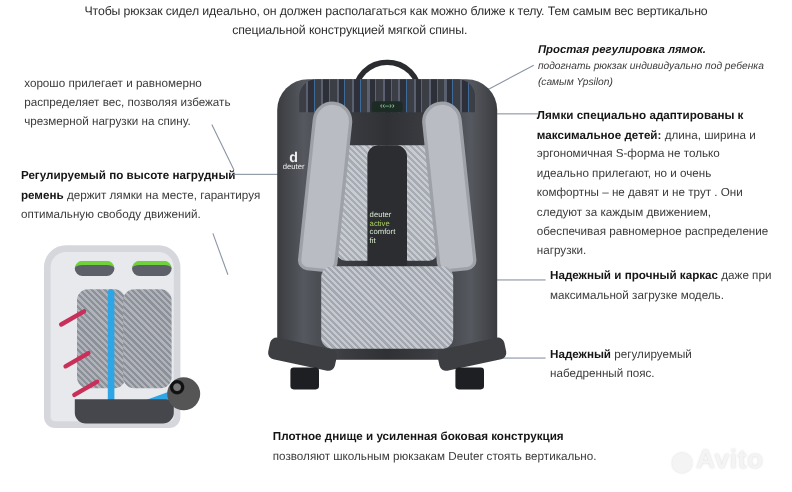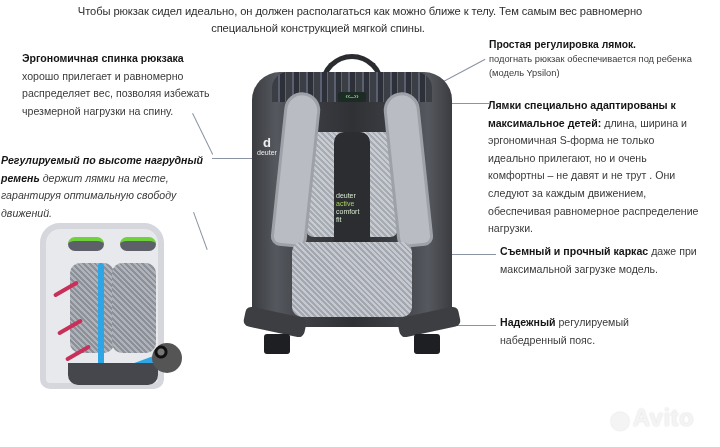--- a/index.html
+++ b/index.html
@@ -5,21 +5,21 @@
     * { margin: 0; padding: 0; box-sizing: border-box; }
     html, body { width: 720px; height: 447px; background: #fff; overflow: hidden; }
     body { position: relative; font-family: "Liberation Sans", "DejaVu Sans", sans-serif; color: #333; }
     .intro {
       position: absolute; left: 0; top: 3px; width: 720px; text-align: center;
       font-size: 11.2px; line-height: 16.5px; color: #2e2e2e; letter-spacing: -0.1px;
     }
     .intro .l3 { display: block; padding-right: 84px; }
     .annot { position: absolute; font-size: 10.6px; line-height: 17.6px; color: #3a3a3a; }
     .annot b { color: #151515; font-weight: bold; }
-    .annot.small { font-size: 9.3px; line-height: 14px; }
+    .annot.small { font-size: 9.3px; line-height: 14px; font-style: italic; }
     .annot.small b { font-size: 10.3px; }
     .line { position: absolute; background: #8a94a4; height: 1px; transform-origin: 0 0; }
 
     
     .pack { position: absolute; left: 252px; top: 62px; width: 200px; height: 300px; }
     .pack .body-shell {
       position: absolute; left: 0; top: 10px; width: 200px; height: 255px;
       background: linear-gradient(90deg,#3a3c40 0%,#55585e 12%,#3b3d42 30%,#2f3135 50%,#3b3d42 70%,#55585e 88%,#3a3c40 100%);
       border-radius: 28px 28px 18px 18px;
     }
@@ -107,56 +107,57 @@
     .watermark {
       position: absolute; left: 610px; top: 404px; font-size: 24px; font-weight: bold; color: #f4f4f4;
       text-shadow: 0 0 2px #d6d6d6; letter-spacing: 0.5px;
     }
     .watermark .dots { font-size: 18px; margin-right: 2px; }
   </style>
 </head>
 <body>
 
 <div class="intro">
-  <span style="display:block">Чтобы рюкзак сидел идеально, он должен располагаться как можно ближе к телу. Тем самым вес равномерно</span>
+  <span style="display:block">Чтобы рюкзак сидел идеально, он должен располагаться как можно ближе к телу. Тем самым вес вертикально</span>
   <span class="l3">специальной конструкцией мягкой спины.</span>
 </div>
 
 <div class="annot" style="left:22px; top:50px; width:205px;">
-  <b>Эргономичная спинка рюкзака</b><br>
+  <br>
   <span>хорошо прилегает и равномерно распределяет вес, позволяя избежать чрезмерной нагрузки на спину.</span>
 </div>
 
-<div class="annot" style="left:1px; top:152px; width:220px;font-style:italic;">
+<div class="annot" style="left:19px; top:152px; width:220px;">
   <b>Регулируемый по высоте нагрудный ремень</b>
   <span>держит лямки на месте, гарантируя оптимальную свободу движений.</span>
 </div>
 
 <div class="annot small" style="left:489px; top:38px; width:220px;">
   <b>Простая регулировка лямок</b><b>.</b><br>
-  <span>подогнать рюкзак обеспечивается под ребенка (модель Ypsilon)</span>
+  <span>подогнать рюкзак индивидуально под ребенка (самым Ypsilon)</span>
 </div>
 
 <div class="annot" style="left:488px; top:97px; width:215px;">
   <b>Лямки специально адаптированы к максимальное детей:</b>
   <span>длина, ширина и эргономичная S-форма не только идеально прилегают, но и очень комфортны – не давят и не трут . Они следуют за каждым движением, обеспечивая равномерное распределение нагрузки.</span>
 </div>
 
 <div class="annot" style="left:500px; top:243px; width:215px;">
-  <b>Съемный и прочный каркас</b>
+  <b>Надежный и прочный каркас</b>
   <span>даже при максимальной загрузке модель.</span>
 </div>
 
 <div class="annot" style="left:500px; top:314px; width:150px;">
   <b>Надежный</b>
   <span>регулируемый набедренный пояс.</span>
 </div>
 
 <div class="annot" style="left:248px; top:389px; width:300px;">
-  <br>
+  <b>Плотное днище и усиленная боковая конструкция</b><br>
+  <span>позволяют школьным рюкзакам Deuter стоять вертикально.</span>
 </div>
 
 <div class="line" style="left:193px; top:113px; width:46px; transform: rotate(64deg);"></div>
 <div class="line" style="left:212px; top:158px; width:96px;"></div>
 <div class="line" style="left:194px; top:212px; width:40px; transform: rotate(70deg);"></div>
 <div class="line" style="left:432px; top:87px; width:60px; transform: rotate(-28deg);"></div>
 <div class="line" style="left:443px; top:103px; width:46px;"></div>
 <div class="line" style="left:443px; top:103px; width:1px; height:14px;"></div>
 <div class="line" style="left:390px; top:254px; width:106px;"></div>
 <div class="line" style="left:440px; top:325px; width:56px;"></div>

